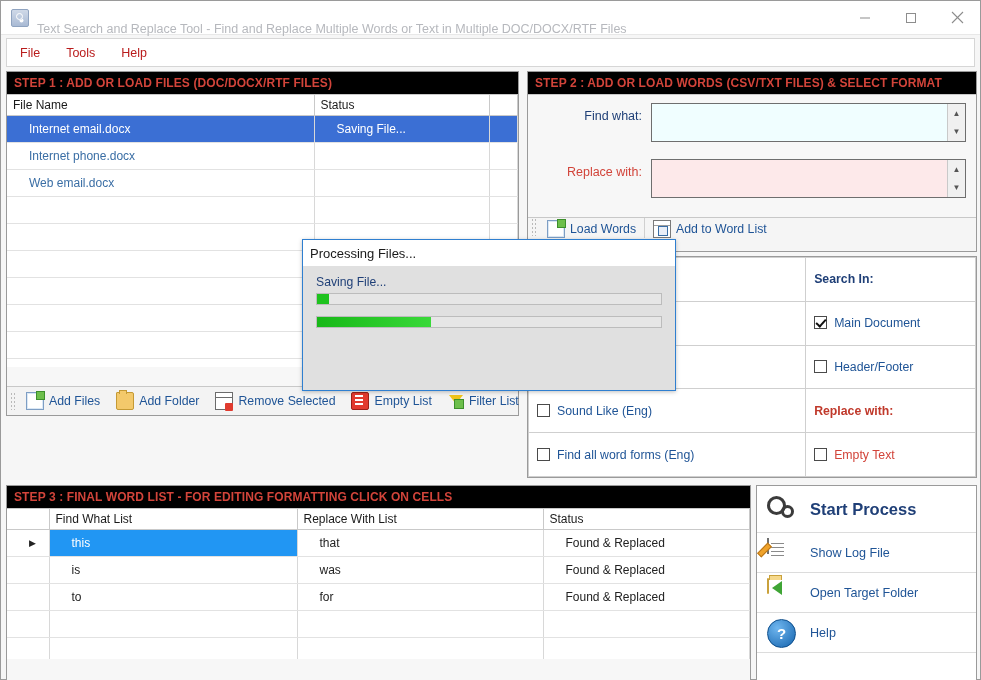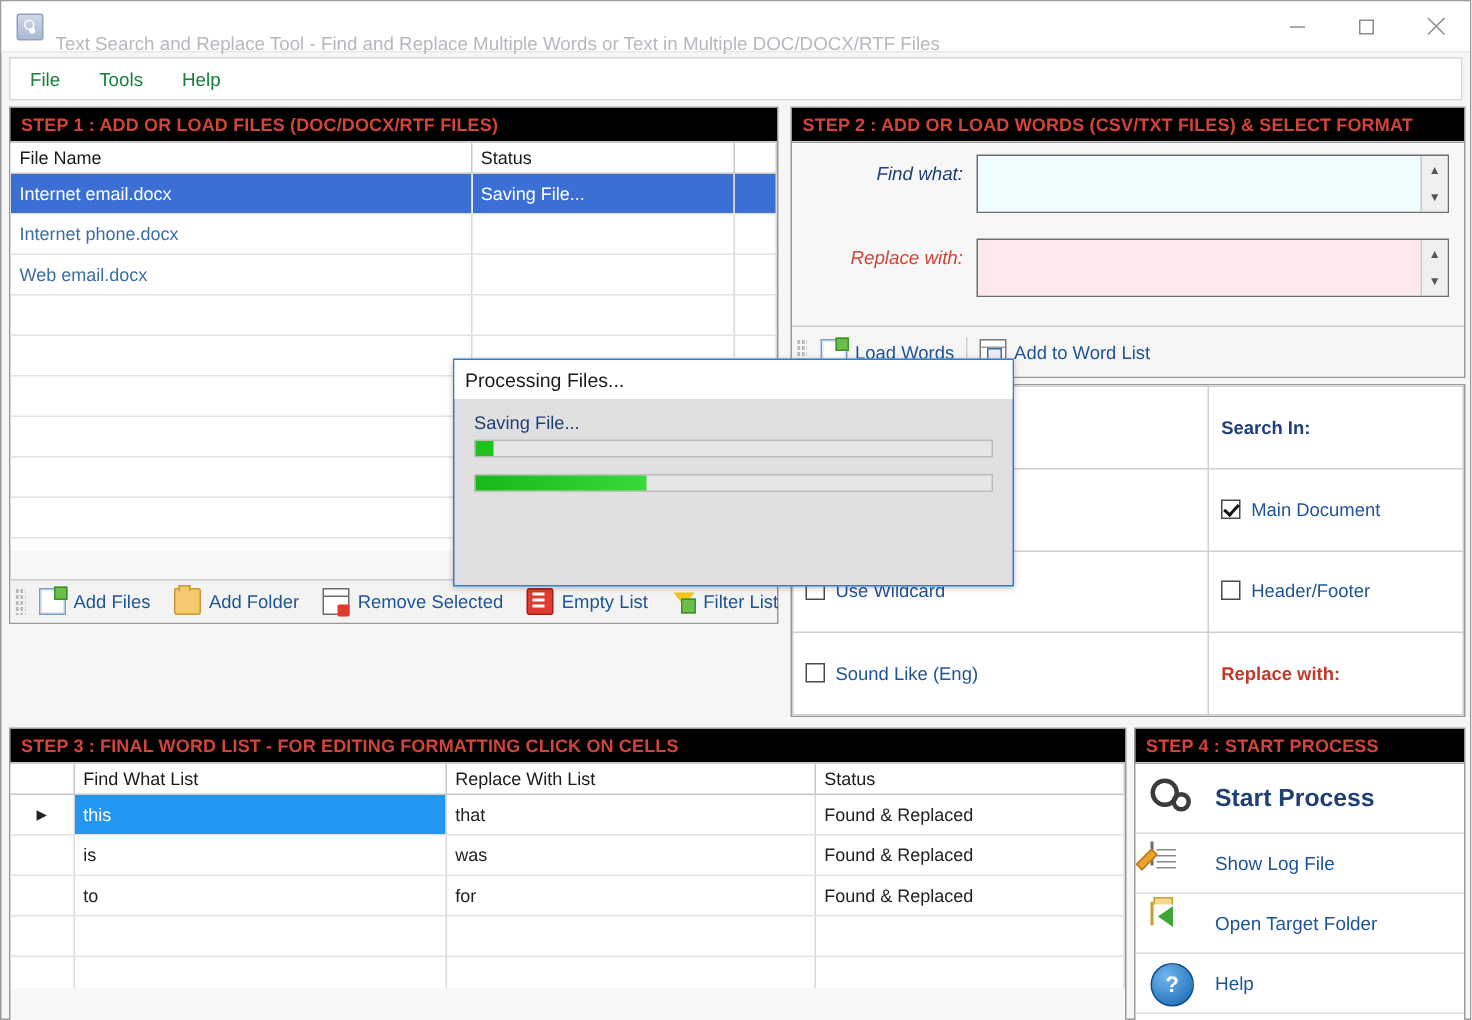--- a/index.html
+++ b/index.html
@@ -42,42 +42,42 @@
     width:46px;height:100%;display:flex;align-items:center;justify-content:center;
     color:#8d8d8d;font-size:13px;
   }
   .win-btn svg{display:block;}
   
   .menubar{
     flex:0 0 29px;height:29px;background:#ffffff;
     border:1px solid #d6d6d6;margin:3px 5px 0 5px;
     display:flex;align-items:center;box-sizing:border-box;
   }
-  .menu-item{padding:4px 13px;color:#15803d;font-size:12.5px;}
+  .menu-item{padding:4px 13px;color:#b91c1c;font-size:12.5px;}
   
   .content{flex:1;position:relative;padding:4px 5px 0 5px;box-sizing:border-box;}
   .panel{
     border:1px solid #9a9a9a;background:#f7f7f7;box-sizing:border-box;
     position:absolute;
   }
   .panel-title{
     color:#d2443a;font-weight:bold;font-size:12px;
     padding:4px 6px 4px 7px;
     background:#000000;border-bottom:1px solid #c8c8c8;
     white-space:nowrap;letter-spacing:.1px;
   }
   
   .grid{width:100%;border-collapse:collapse;background:#ffffff;table-layout:fixed;}
   .grid th{
     font-weight:normal;text-align:left;color:#1a1a1a;font-size:12px;
     padding:3px 6px;border-right:1px solid #c9c9c9;border-bottom:1px solid #c9c9c9;
     background:#ffffff;
   }
   .grid td{
-    padding:3px 6px;font-size:12px;color:#3a6ea5;height:20px;
+    padding:3px 22px;font-size:12px;color:#3a6ea5;height:20px;
     border-right:1px solid #d8d8d8;border-bottom:1px solid #e2e2e2;
     overflow:hidden;white-space:nowrap;
   }
   .grid tr.sel td{background:#3b6fd4;color:#ffffff;}
   .grid td.dark{color:#222;}
   
   #step1{left:5px;top:4px;width:513px;height:345px;}
   .filelist-wrap{height:272px;overflow:hidden;background:#ffffff;}
   
   .toolbar{
@@ -103,30 +103,30 @@
   .ico-bin:after{content:"";position:absolute;left:3px;top:2px;width:8px;height:2px;background:#fff;box-shadow:0 4px 0 #fff,0 8px 0 #fff;}
   .ico-funnel{width:16px;height:16px;}
   .ico-funnel:before{content:"";position:absolute;left:1px;top:2px;border-left:7px solid transparent;border-right:7px solid transparent;border-top:9px solid #f0c419;}
   .ico-funnel:after{content:"";position:absolute;right:0;bottom:0;width:8px;height:8px;background:#6dbf4b;border:1px solid #3d8f2c;}
   .ico-addword{background:#fff;border:1px solid #7a7a7a;}
   .ico-addword:before{content:"";position:absolute;left:0;right:0;top:4px;height:1px;background:#9e9e9e;}
   .ico-addword:after{content:"";position:absolute;left:4px;bottom:1px;width:8px;height:8px;background:#e9eef7;border:1px solid #3a6ea5;}
   .caret{width:0;height:0;border-left:4px solid transparent;border-right:4px solid transparent;border-top:4px solid #555;margin-left:4px;}
   
   #step2{left:526px;top:4px;width:450px;height:181px;}
-  .fld-row{display:flex;align-items:flex-start;padding:8px 10px 0 10px;font-style:italic;}
+  .fld-row{display:flex;align-items:flex-start;padding:8px 10px 0 10px;}
   .fld-label{width:104px;text-align:right;padding-right:9px;font-size:12.5px;color:#1f3f77;padding-top:6px;}
   .fld-label.red{color:#d2443a;}
   .fld-box{flex:1;display:flex;border:1px solid #6e6e6e;box-sizing:border-box;height:39px;}
   .fld-input{flex:1;background:#f0feff;height:100%;}
   .fld-input.pink{background:#fde9ea;}
   .spin{width:17px;background:#f0f0f0;border-left:1px solid #c9c9c9;display:flex;flex-direction:column;align-items:center;justify-content:space-around;color:#555;font-size:8px;}
   .wordsbar{
     position:absolute;left:0;right:0;bottom:0;height:33px;
-    display:flex;align-items:center;background:#f5f5f5;border-top:1px solid #c8c8c8;
+    display:flex;align-items:flex-start;background:#f5f5f5;border-top:1px solid #c8c8c8;
   }
   
   #opts{left:526px;top:189px;width:450px;height:222px;}
   .opt-table{width:100%;border-collapse:collapse;height:100%;background:#fff;}
   .opt-table td{
     border:1px solid #cfcfcf;font-size:12.3px;color:#1f5496;
     padding:3px 8px;height:27px;
   }
   .opt-table td.hdr{font-weight:bold;color:#1f3f77;}
   .opt-table td.hdr.red{color:#c0392b;}
@@ -390,20 +390,28 @@
           <td>
             <span class="chk"></span><span>Header/Footer</span>
           </td>
         </tr>
         <tr>
           <td>
             <span class="chk"></span><span>Sound Like (Eng)</span>
           </td>
           <td class="hdr red">Replace with:</td>
         </tr>
+        <tr>
+          <td>
+            <span class="chk"></span><span>Find all word forms (Eng)</span>
+          </td>
+          <td>
+            <span class="chk"></span><span class="lbl-red">Empty Text</span>
+          </td>
+        </tr>
       </tbody>
         </table>
     </div>
 
     <div class="panel" id="step3">
       <div class="panel-title">STEP 3 : FINAL WORD LIST - FOR EDITING FORMATTING CLICK ON CELLS</div>
       <div class="wordgrid-wrap">
         <table class="grid">
           <colgroup>
               <col style="width:42px">
@@ -450,21 +458,20 @@
                 <td></td>
                 <td></td>
               </tr>
 
           </tbody>
         </table>
       </div>
     </div>
 
     <div class="panel" id="step4" style="background:#ffffff">
-      <div class="panel-title">STEP 4 : START PROCESS</div>
       <div class="sp-item big">
         <span class="bigico">
             <span class="gear"></span>
             <span class="gear sm"></span>
           </span>
         <span>Start Process</span>
       </div>
       <div class="sp-item">
         <span class="bigico"><span class="ico-log"></span></span>
         <span>Show Log File</span>

